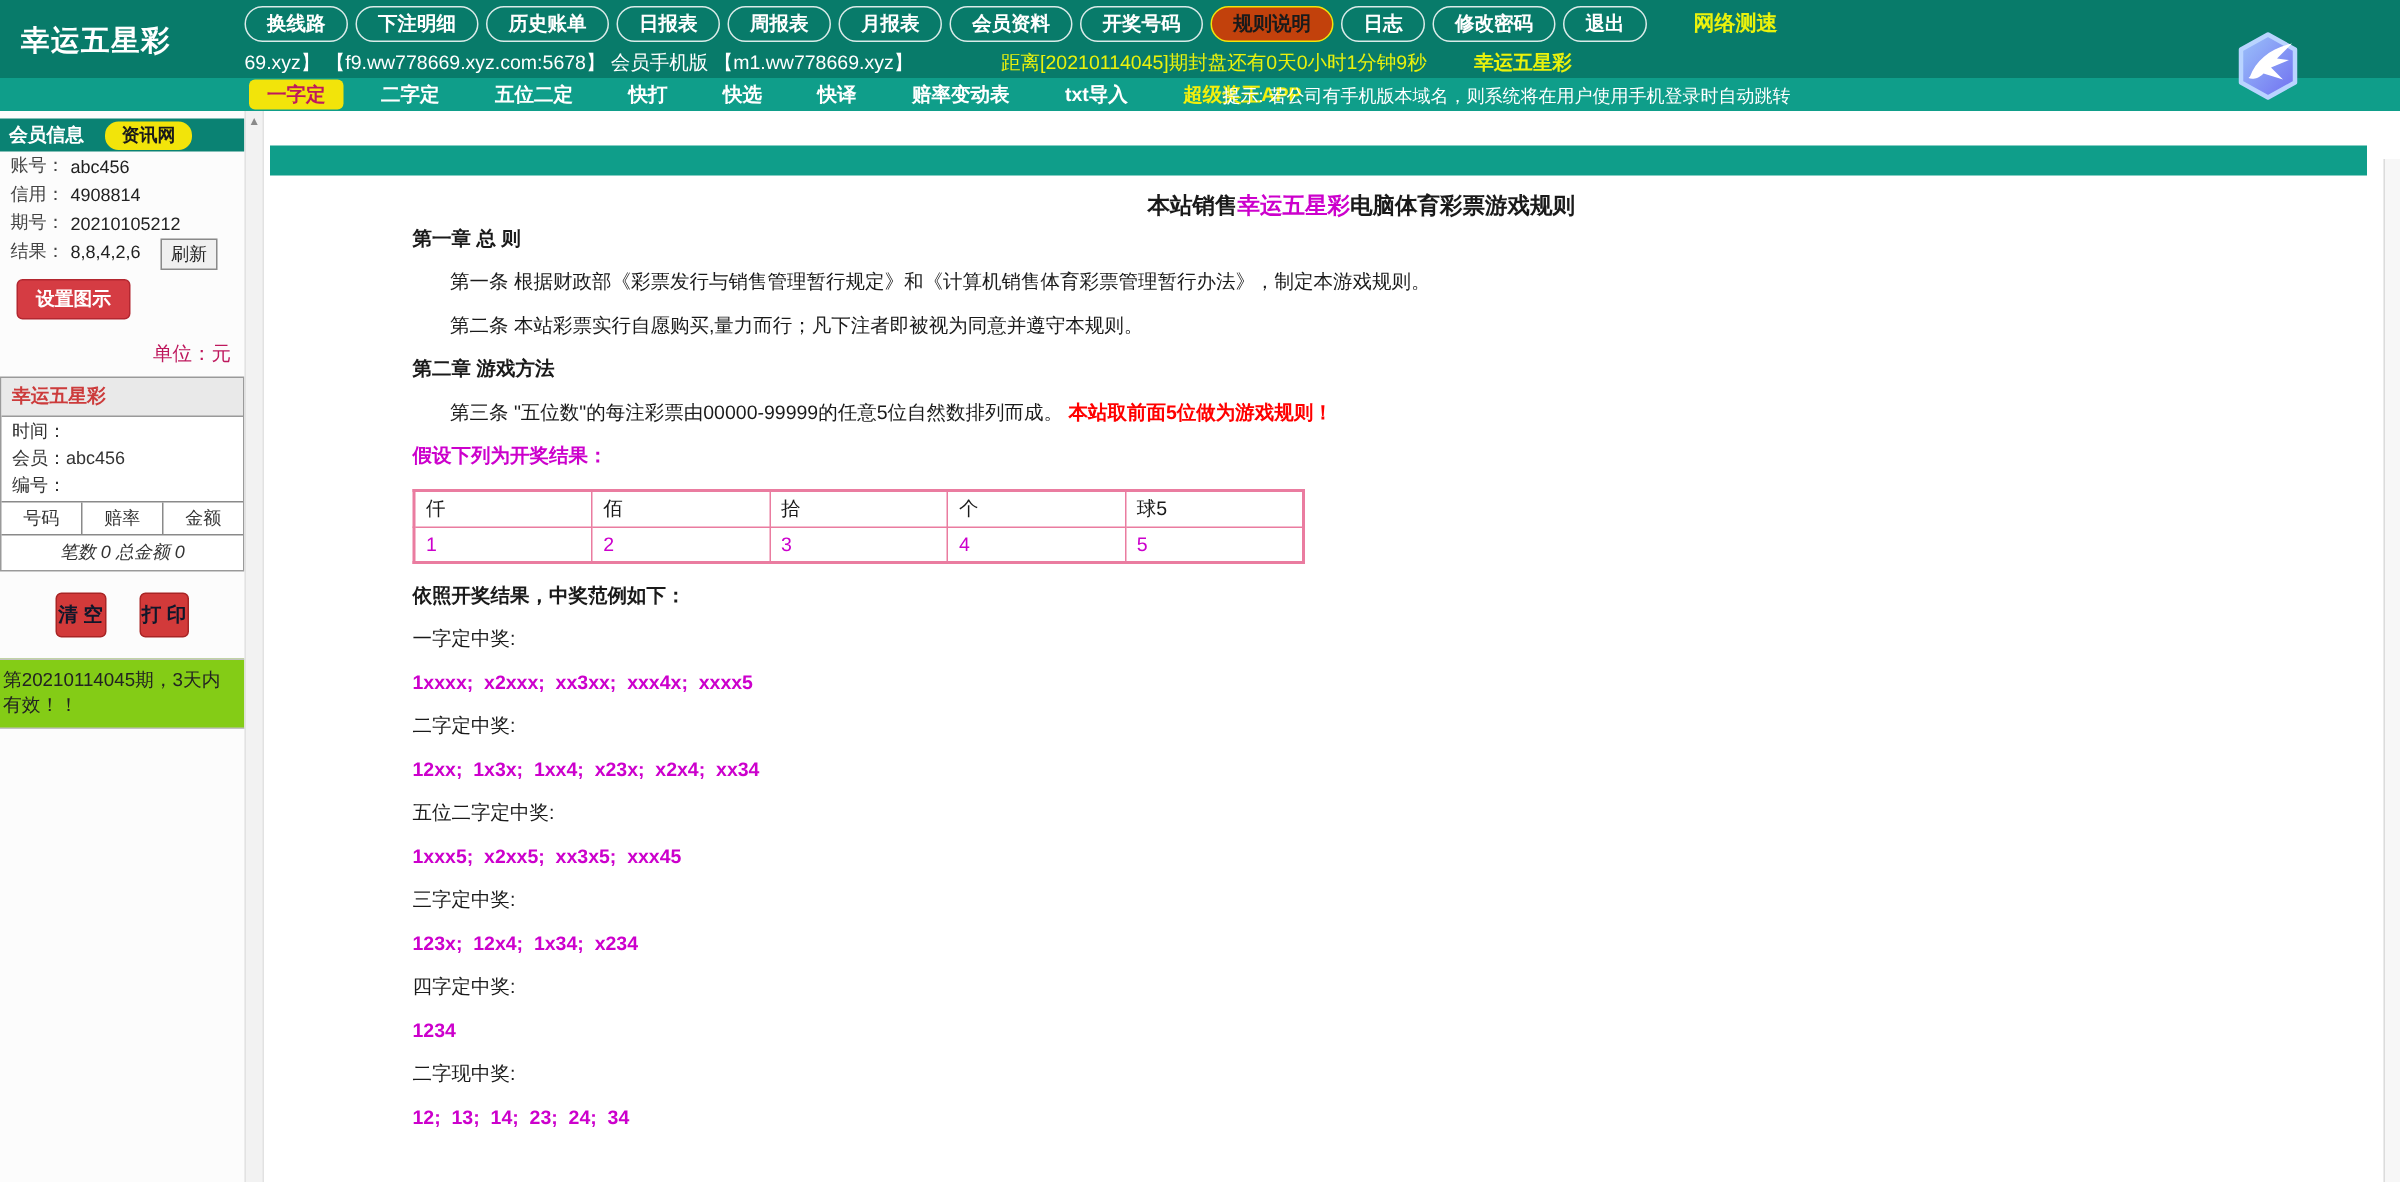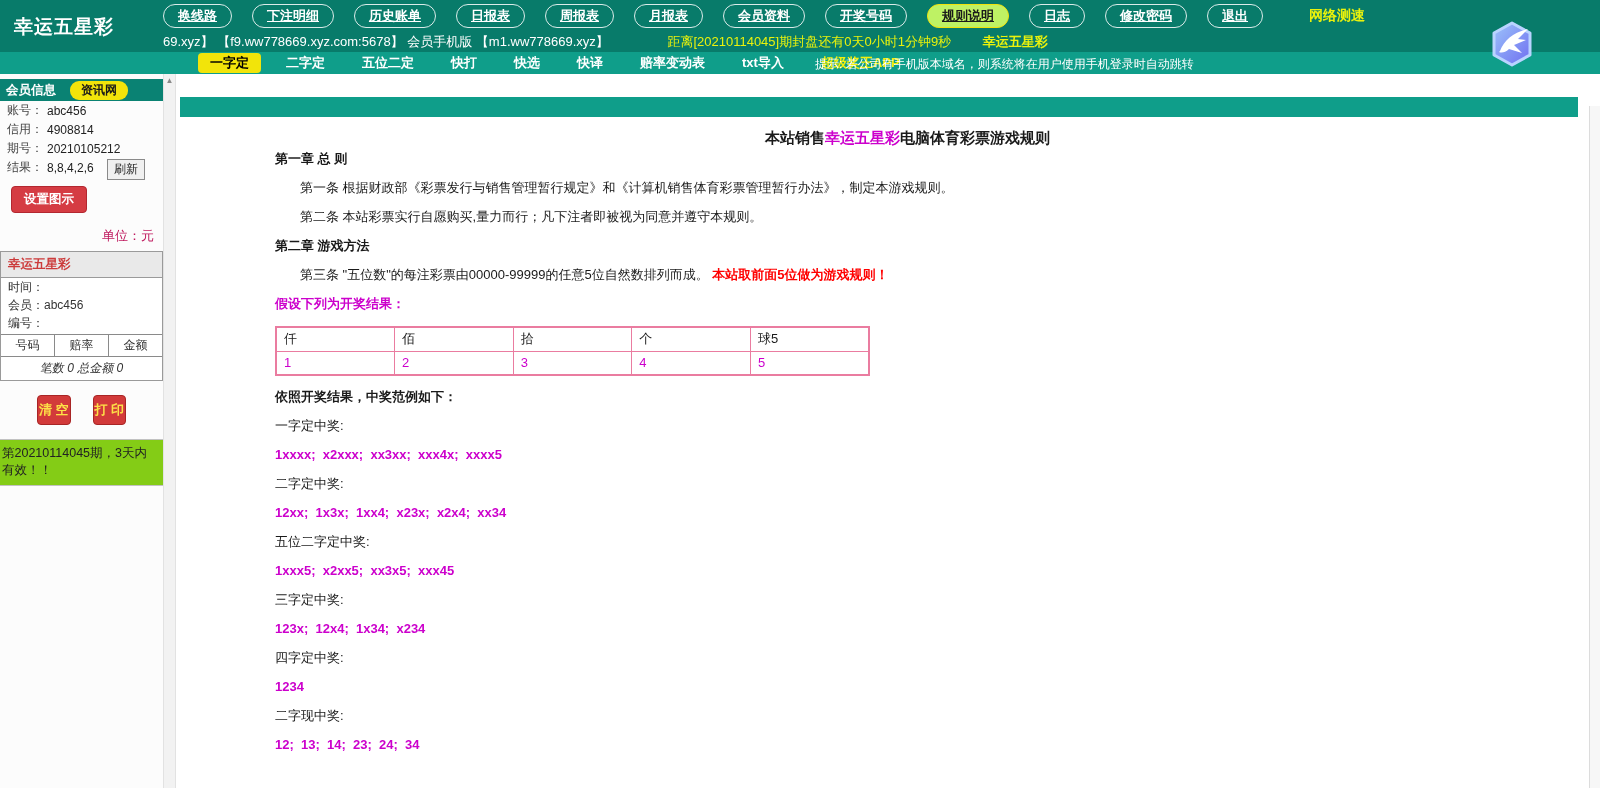--- a/index.html
+++ b/index.html
@@ -4,34 +4,34 @@
 <style>
   * { margin:0; padding:0; box-sizing:border-box; }
   html,body { width:1600px; height:788px; overflow:hidden; background:#fff;
               font-family:"Liberation Sans","DejaVu Sans",sans-serif; }
 
   
   .topbar { position:absolute; left:0; top:0; width:1600px; height:52px; background:#087b6a; }
   .logo { position:absolute; left:14px; top:14px; color:#fff; font-size:19px; font-weight:700; letter-spacing:1px; }
   .nav-row { position:absolute; left:163px; top:4px; display:flex; align-items:center; }
   .nav-btn { display:inline-flex; align-items:center; justify-content:center; height:24px;
-             padding:0 14px; margin-right:20px; border:1px solid rgba(255,255,255,.85);
-             border-radius:13px; color:#fff; font-weight:700; font-size:13px; cursor:pointer; white-space:nowrap;text-decoration:underline; }
-  .nav-btn.active { background:#bef264; border-color:#F2E40A; color:#1a1a1a; }
+             padding:0 14px; margin-right:5px; border:1px solid rgba(255,255,255,.85);
+             border-radius:13px; color:#fff; font-weight:700; font-size:13px; cursor:pointer; white-space:nowrap; }
+  .nav-btn.active { background:#c2410c; border-color:#F2E40A; color:#1a1a1a; }
   .speedtest { margin-left:26px; color:#eaf20c; font-weight:700; font-size:14px; cursor:pointer; }
   .domain-row { position:absolute; left:163px; top:33px; width:1300px; font-size:13px; color:#fff; white-space:nowrap; }
   .domain-row .yellow { color:#eaf20c; }
   .countdown { margin-left:55px; }
   .brand-repeat { margin-left:28px; font-weight:700; }
 
   
   .tabsbar { position:absolute; left:0; top:52px; width:1600px; height:22px; background:#0f9e8a; }
   .tabs { position:absolute; left:166px; top:0; height:22px; display:flex; align-items:center; }
   .tab { color:#fff; font-weight:700; font-size:13px; padding:1px 12px; margin-right:13px; cursor:pointer; white-space:nowrap; }
-  .tab.active { background:#F2E40A; color:#000000; border-radius:4px;margin-left:32px; }
+  .tab.active { background:#F2E40A; color:#be185d; border-radius:4px; }
   .tab.highlight { color:#f3ef0c; }
   .tip { position:absolute; left:815px; top:4px; color:#fff; font-size:12px; white-space:nowrap; }
 
   
   .bird { position:absolute; left:1488px; top:20px; width:48px; height:48px; z-index:30; cursor:pointer; }
 
   
   .sidebar { position:absolute; left:0; top:74px; width:163px; height:714px; background:#fcfcfc; font-size:12px; color:#333; }
   .side-head { margin-top:5px; height:22px; background:#0a8273; display:flex; align-items:center; padding-left:6px;text-align:right; }
   .side-head .t { color:#fff; font-weight:700; font-size:12.5px; }
@@ -48,21 +48,21 @@
   .unit { text-align:right; padding-right:9px; margin-top:14px; font-size:13px; color:#be185d; }
   .bet-panel { margin-top:6px; border:1px solid #9a9a9a; background:#fff; }
   .bet-title { background:#e9e9e9; border-bottom:1px solid #9a9a9a; color:#cc3b3b; font-weight:700;
                font-size:12.5px; padding:4px 7px; }
   .bet-row { padding:1px 7px; height:18px; line-height:17px; color:#333; }
   .bet-grid { display:flex; border-top:1px solid #8a8a8a; margin-top:2px; }
   .bet-grid .c { flex:1; text-align:center; padding:2px 0; border-right:1px solid #8a8a8a; color:#333; }
   .bet-grid .c:last-child { border-right:none; }
   .bet-sum { border-top:1px solid #8a8a8a; text-align:center; padding:3px 0; color:#333;font-style:italic; }
   .side-btns { display:flex; justify-content:center; gap:22px; margin-top:14px; }
-  .red-btn { background:#d23a3a; color:#fde047; font-weight:700; font-size:13px; border:1px solid #a82525;
+  .red-btn { background:#d23a3a; color:#0f172a; font-weight:700; font-size:13px; border:1px solid #a82525;
              border-radius:4px; padding:5px 1px; cursor:pointer; }
   .notice { margin-top:14px; background:#84cc16; border-top:1px solid #c2c2c2; border-bottom:1px solid #c2c2c2;
             padding:5px 6px 6px 2px; font-size:12.5px; line-height:17px; color:#222; }
 
   
   .side-scroll { position:absolute; left:163px; top:74px; width:13px; height:714px; background:#f2f2f2;
                  border-left:1px solid #e2e2e2; border-right:1px solid #e2e2e2; cursor:pointer; }
   .side-scroll .arrow { display:block; text-align:center; color:#8a8a8a; font-size:8px; line-height:14px; }
 
   

